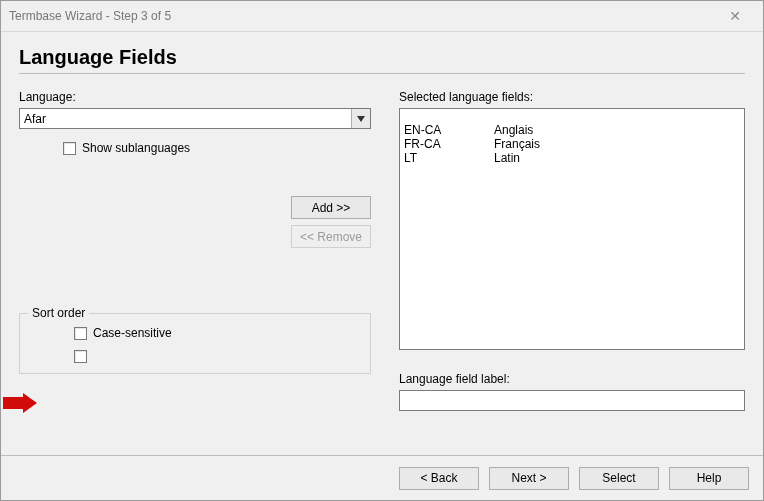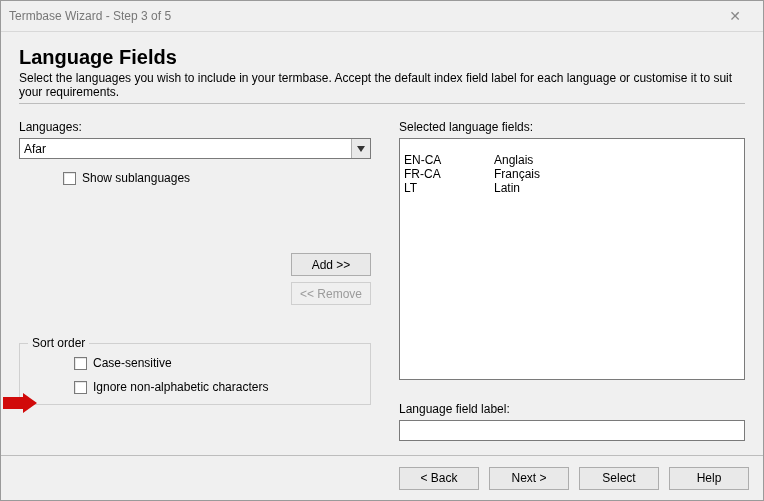--- a/index.html
+++ b/index.html
@@ -112,21 +112,21 @@
     height: 13px;
     border: 1px solid #7a7a7a;
     background: #fff;
     box-sizing: border-box;
     box-shadow: inset 1px 1px 0 #e6e6e6;
   }
 
   .mid-buttons {
     position: absolute;
     right: 0;
-    top: 133px;
+    top: 106px;
     width: 90%;
     display: flex;
     flex-direction: column;
     align-items: flex-end;
     gap: 6px;
   }
   .btn {
     width: 80px;
     height: 23px;
     font: inherit;
@@ -220,27 +220,26 @@
 
 <div class="window">
 
   <div class="titlebar">
     <span>Termbase Wizard - Step 3 of 5</span>
     <span class="close">✕</span>
   </div>
 
   <div class="body">
     <div class="heading">Language Fields</div>
-    <div class="subheading">Select the languages you wish to include in your termbase. Accept the default index field label for each language or customise it to suit your requirements.</div>
     <hr class="hr">
 
     <div class="cols">
 
       <div class="col-left">
-        <span class="label">Languages:</span>
+        <span class="label">Language:</span>
 
         <div class="combo">
           <input type="text" value="Afar" style="">
           <div class="arrow">
             <svg viewBox="0 0 8 6">
                 <polygon points="0,0 8,0 4,6" fill="#333"></polygon>
               </svg>
           </div>
         </div>
 
@@ -255,21 +254,20 @@
         </div>
 
         <div class="fieldset">
           <span class="legend">Sort order</span>
           <label class="chk">
             <span class="box"></span>
             <span>Case-sensitive</span>
           </label>
           <label class="chk">
             <span class="box"></span>
-            <span>Ignore non-alphabetic characters</span>
           </label>
         </div>
       </div>
 
       <div class="col-right">
         <span class="label">Selected language fields:</span>
         <div class="listbox">
           <div class="row">
             <span class="code">EN-CA</span>
             <span>Anglais</span>

